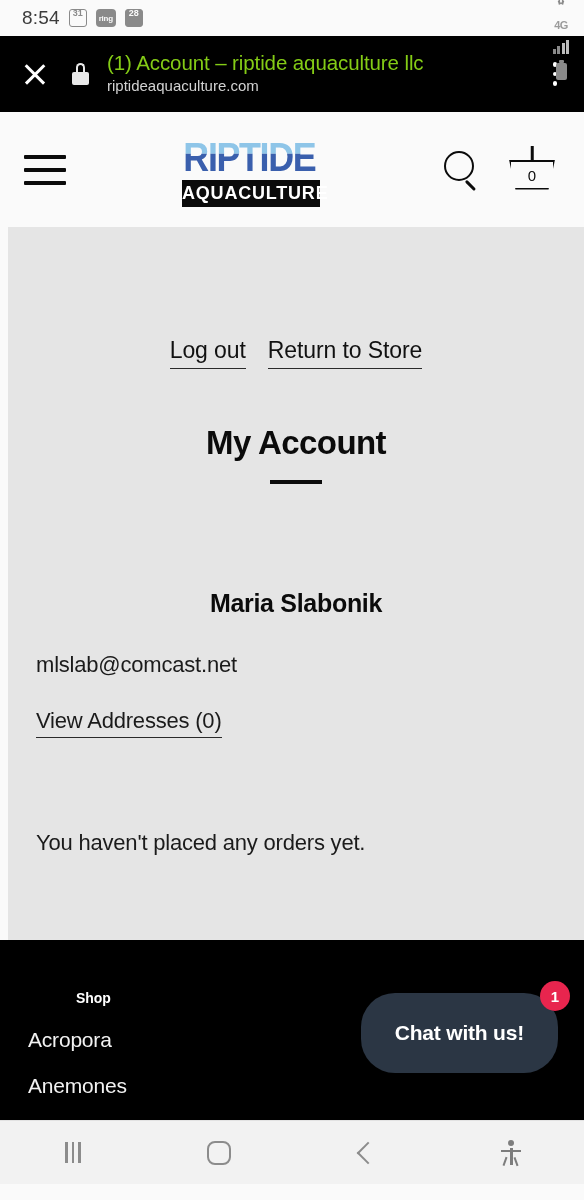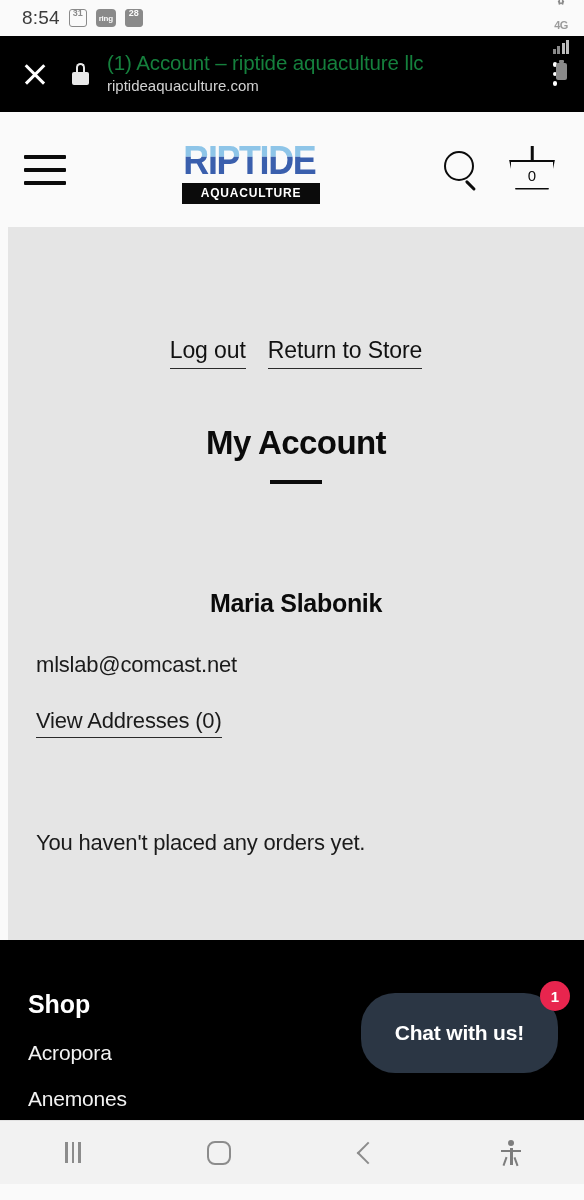--- a/index.html
+++ b/index.html
@@ -52,42 +52,42 @@
   }
   .close-x::before { transform:rotate(45deg); }
   .close-x::after  { transform:rotate(-45deg); }
   .lock { width:17px; height:22px; position:relative; flex:none; margin-left:6px; }
   .lock .body { position:absolute; bottom:0; left:0; width:17px; height:13px;
     background:#e9e9e9; border-radius:2px; }
   .lock .shackle { position:absolute; top:0; left:4px; width:9px; height:10px;
     border:2.4px solid #e9e9e9; border-bottom:none; border-radius:5px 5px 0 0; }
   .bb-text { flex:1; min-width:0; margin-left:4px; }
   .bb-title {
-    color:#15803d; font-size:20.5px; white-space:nowrap; overflow:hidden;
+    color:#84cc16; font-size:20.5px; white-space:nowrap; overflow:hidden;
     text-overflow:clip; line-height:1.18; letter-spacing:-.1px;
   }
   .bb-url { color:#d2d2d2; font-size:15px; line-height:1.35; margin-top:1px; }
   .kebab { width:22px; flex:none; display:flex; flex-direction:column;
     align-items:center; gap:5px; cursor:pointer; }
   .kebab i { width:4.5px; height:4.5px; border-radius:50%; background:#ffffff; display:block; }
 
   
   .siteheader {
     height:115px; background:#fafafa; display:flex; align-items:center;
     justify-content:space-between; padding:0 26px 0 24px;gap:16px;
   }
   .hamburger { width:42px; display:flex; flex-direction:column; gap:9px; cursor:pointer; }
   .hamburger i { display:block; height:4px; background:#0b0b0b; border-radius:1px; }
 
   
   .logo { width:138px; flex:none; margin-left:-6px; }
   .logo-word { position:relative; height:48px; }
   .logo-word svg { display:block; width:100%; height:100%; }
   .logo-bar {
-    background:#0b0b0b; color:#ffffff; font-size:12px; font-weight:bold;
+    background:#0b0b0b; color:#ffffff; font-size:18px; font-weight:bold;
     letter-spacing:.8px; text-align:center; padding:4px 0 5px; line-height:1;
   }
 
   .header-right { display:flex; align-items:center; gap:22px; }
   .search-ico { width:42px; height:42px; position:relative; cursor:pointer; }
   .search-ico .ring { position:absolute; top:2px; left:2px; width:30px; height:30px;
     border:2.6px solid #0b0b0b; border-radius:50%; }
   .search-ico .handle { position:absolute; bottom:4px; right:7px; width:13px; height:2.8px;
     background:#0b0b0b; transform:rotate(45deg); border-radius:2px; }
   .cart { width:52px; height:48px; position:relative; cursor:pointer; }
@@ -131,21 +131,21 @@
     cursor:pointer; letter-spacing:-.2px;
   }
   .orders-empty {
     margin:92px 0 0 28px; font-size:22px; color:#1b1b1b; letter-spacing:-.2px;
   }
 
   
   .footer {
     background:#000000; height:180px; padding:50px 0 0 28px; position:relative;
   }
-  .footer h3 { color:#ffffff; font-size:25px; font-weight:bold; letter-spacing:-.1px; }
+  .footer h3 { color:#ffffff; font-size:14px; font-weight:bold; letter-spacing:-.1px;margin-left:48px; }
   .footer a {
     display:block; color:#f2f2f2; font-size:21px; text-decoration:none;
     margin-top:22px; cursor:pointer; letter-spacing:-.2px;
   }
   .chat-widget { position:absolute; right:26px; top:53px; }
   .chat-btn {
     background:#2b3644; color:#ffffff; font-size:21px; font-weight:bold;
     border-radius:34px; padding:28px 34px; cursor:pointer; letter-spacing:-.2px;
   }
   .chat-badge {

